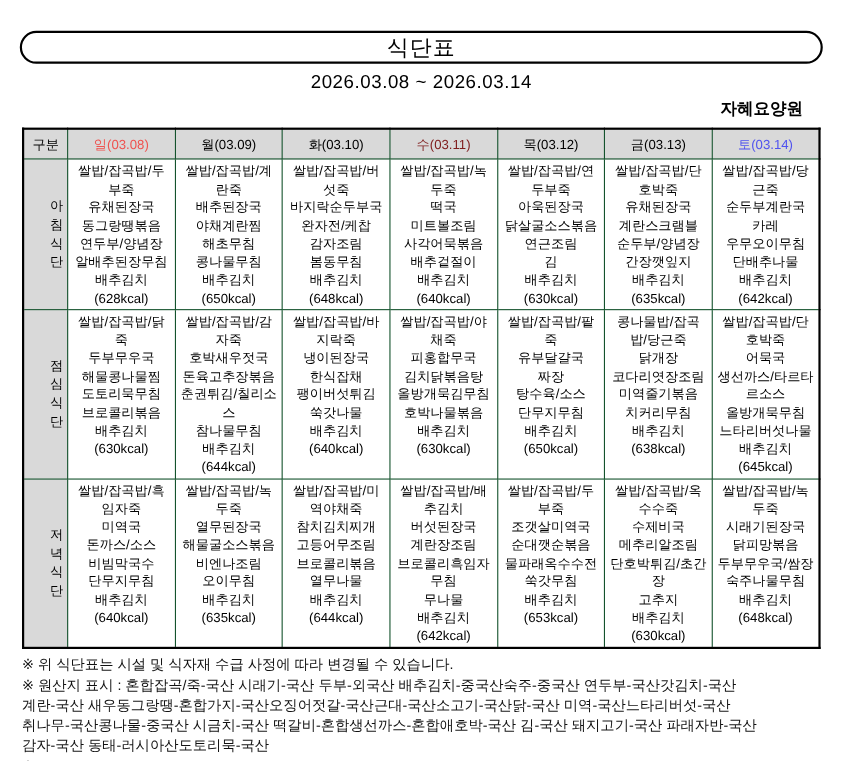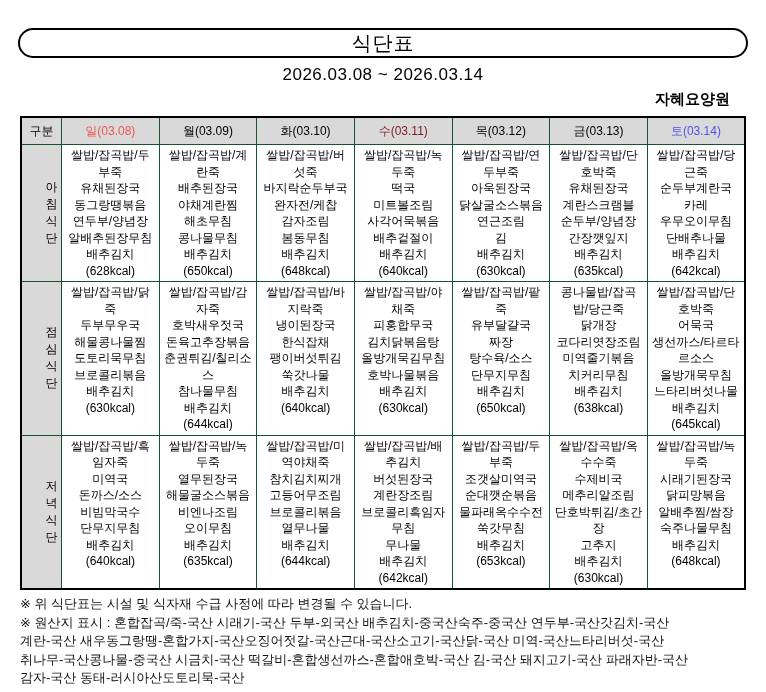--- a/index.html
+++ b/index.html
@@ -262,21 +262,21 @@
           <div class="menu-item">메추리알조림</div>
           <div class="menu-item">단호박튀김/초간장</div>
           <div class="menu-item">고추지</div>
           <div class="menu-item">배추김치</div>
           <div class="menu-item">(630kcal)</div>
         </td>
         <td class="menu-cell">
           <div class="menu-item">쌀밥/잡곡밥/녹두죽</div>
           <div class="menu-item">시래기된장국</div>
           <div class="menu-item">닭피망볶음</div>
-          <div class="menu-item">알배추찜/쌈장</div>
+          <div class="menu-item">두부무우국/쌈장</div>
           <div class="menu-item">숙주나물무침</div>
           <div class="menu-item">배추김치</div>
           <div class="menu-item">(648kcal)</div>
         </td>
       </tr>
     </tbody>
 </table>
 
 <div class="notes">
   <div>※ 위 식단표는 시설 및 식자재 수급 사정에 따라 변경될 수 있습니다.</div>

